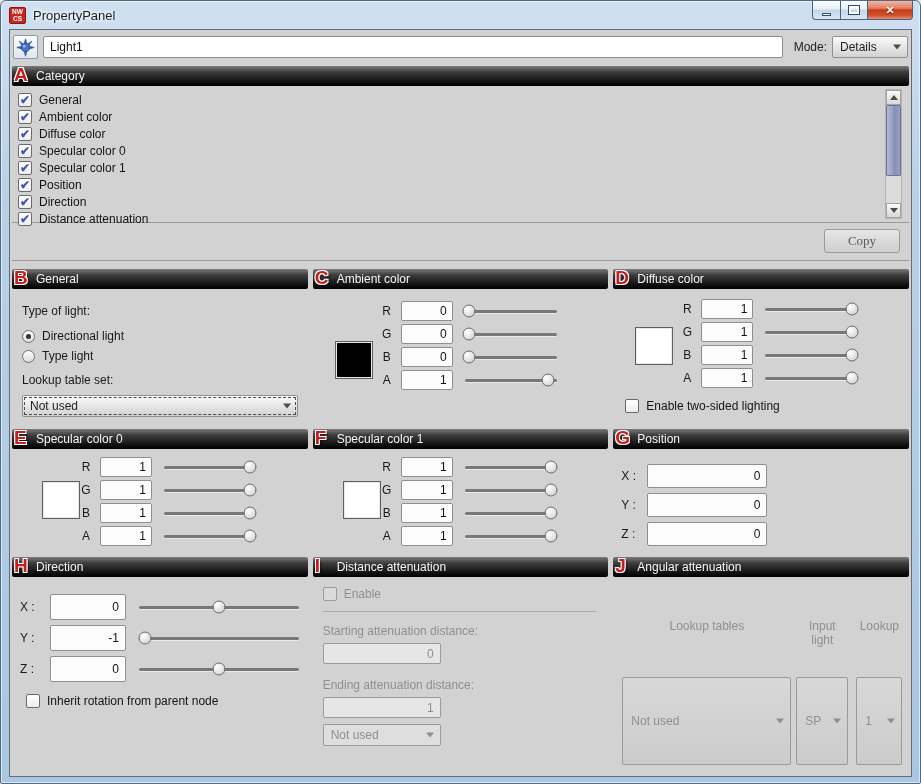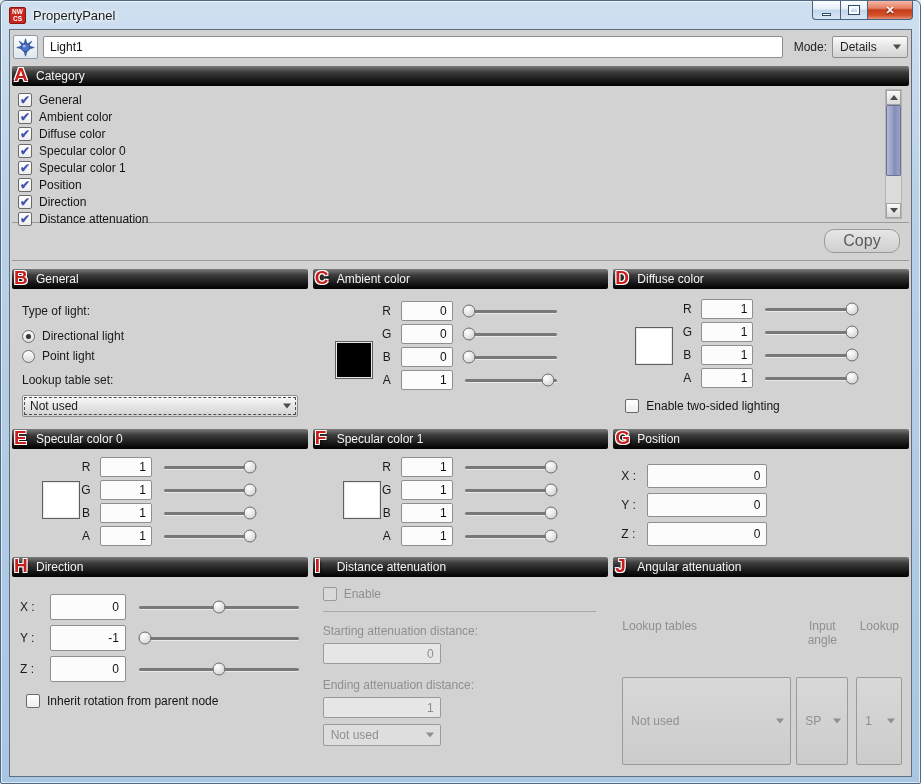--- a/index.html
+++ b/index.html
@@ -50,21 +50,21 @@
   
   .scrollbar { position:absolute; right:7px; top:3px; width:17px; height:130px; background:#e2e2e2; border:1px solid #b4b4b4; display:flex; flex-direction:column; }
   .scroll-btn { height:15px; background:linear-gradient(#fafafa,#d8d8d8); border:1px solid #a2a2a2; display:flex; align-items:center; justify-content:center; }
   .tri-up { width:0;height:0;border-left:4px solid transparent;border-right:4px solid transparent;border-bottom:5px solid #4c4c4c; }
   .tri-down { width:0;height:0;border-left:4px solid transparent;border-right:4px solid transparent;border-top:5px solid #4c4c4c; }
   .scroll-track { flex:1; position:relative; background:#dcdcdc; }
   .scroll-thumb { position:absolute; left:0; right:0; top:0; height:72%; border:1px solid #6b7296; border-radius:1px;
     background:linear-gradient(90deg,#b3b9d2 0%,#959dc2 45%,#848db8 55%,#9aa1c5 100%); }
   .hr { height:1px; background:#9a9a9a; border:none; }
   .copy-row { display:flex; justify-content:flex-end; padding:6px 9px 7px 0; }
-  .btn { width:76px; height:24px; border:1px solid #9a9a9a; border-radius:10px; background:linear-gradient(#e6e6e6,#cfcfcf); font-size:16px; color:#5a5a5a; display:flex; align-items:center; justify-content:center; }
+  .btn { width:76px; height:24px; border:1px solid #9a9a9a; border-radius:3px; background:linear-gradient(#e6e6e6,#cfcfcf); font-size:13px; color:#5a5a5a; display:flex; align-items:center; justify-content:center;font-family:Liberation Serif, serif; }
   
   .grid { display:grid; grid-template-columns:1fr 1fr 1fr; column-gap:5px; row-gap:2px; margin-top:8px; }
   .panel-body { position:relative; }
   .h1 .panel-body { height:138px; }
   .h2 .panel-body { height:106px; }
   .h3 .panel-body { height:198px; }
   label, .lbl { font-size:12px; color:#1a1a1a; }
   
   .gen-body { padding:12px 10px 0 10px; }
   .radio-row { display:flex; align-items:center; height:18px; margin-top:2px; }
@@ -103,21 +103,21 @@
   .dist-body { padding:10px 12px 0 10px; }
   .dist-body .checkbox { background:#dadada; border-color:#9a9a9a; }
   .dist-hr { height:1px; background:#a8a8a8; margin:10px 0 12px 0; }
   .dist-lbl { display:block; font-size:12px; color:#8f8f8f; margin-top:6px; }
   .dist-val { display:block; width:118px; height:21px; border:1px solid #9a9a9a; border-radius:2px; background:#e6e6e6; font-size:12px; text-align:right; padding:0 6px; color:#8f8f8f; margin-top:5px; }
   .dist-dd { width:118px; margin-top:6px; background:#dedede; color:#8f8f8f; border-color:#9a9a9a; }
   .dist-dd .arrow { border-top-color:#8f8f8f; }
   
   .ang-body { padding:42px 0 0 9px; }
   .ang-cols { display:flex; font-size:12px; color:#8f8f8f; }
-  .ang-c1 { width:169px; text-align:left; }
+  .ang-c1 { width:169px; text-align:center; }
   .ang-c2 { width:52px; text-align:center; margin-left:5px; }
   .ang-c3 { width:46px; text-align:center; margin-left:8px; }
   .ang-boxes { display:flex; margin-top:30px; }
   .ang-box { height:88px; border:1px solid #9a9a9a; border-radius:2px; background:linear-gradient(#d8d8d8,#cccccc); position:relative; display:flex; align-items:center; font-size:12px; color:#8f8f8f; padding:0 18px 0 8px; }
   .ang-box .arrow { position:absolute; right:6px; top:50%; transform:translateY(-50%); width:0;height:0; border-left:4px solid transparent; border-right:4px solid transparent; border-top:5px solid #8f8f8f; }
   .ang-b1 { width:169px; }
   .ang-b2 { width:52px; margin-left:5px; }
   .ang-b3 { width:46px; margin-left:8px; }
 </style>
 </head>
@@ -236,21 +236,21 @@
           <span class="lbl">Type of light:</span>
           <div style="margin-top:8px;">
             <div class="radio-row">
               <span class="radio sel">
                   <span></span>
                 </span>
               <span class="lbl">Directional light</span>
             </div>
             <div class="radio-row">
               <span class="radio"></span>
-              <span class="lbl">Point light</span>
+              <span class="lbl">Type light</span>
             </div>
           </div>
           <span class="lbl gen-lookup-label">Lookup table set:</span>
           <div class="dd lookup-dd">
             <span>Not used</span>
             <span class="arrow"></span>
           </div>
         </div>
       </div>
 
@@ -515,21 +515,21 @@
       </div>
 
       <div class="panel h3">
         <div class="sec-header">
           <span class="badge">J</span>
           <span class="sec-title">Angular attenuation</span>
         </div>
         <div class="panel-body ang-body">
           <div class="ang-cols">
             <span class="ang-c1">Lookup tables</span>
-            <span class="ang-c2">Input angle</span>
+            <span class="ang-c2">Input light</span>
             <span class="ang-c3">Lookup</span>
           </div>
           <div class="ang-boxes">
             <div class="ang-box ang-b1">
               <span>Not used</span>
               <span class="arrow"></span>
             </div>
             <div class="ang-box ang-b2">
               <span>SP</span>
               <span class="arrow"></span>

